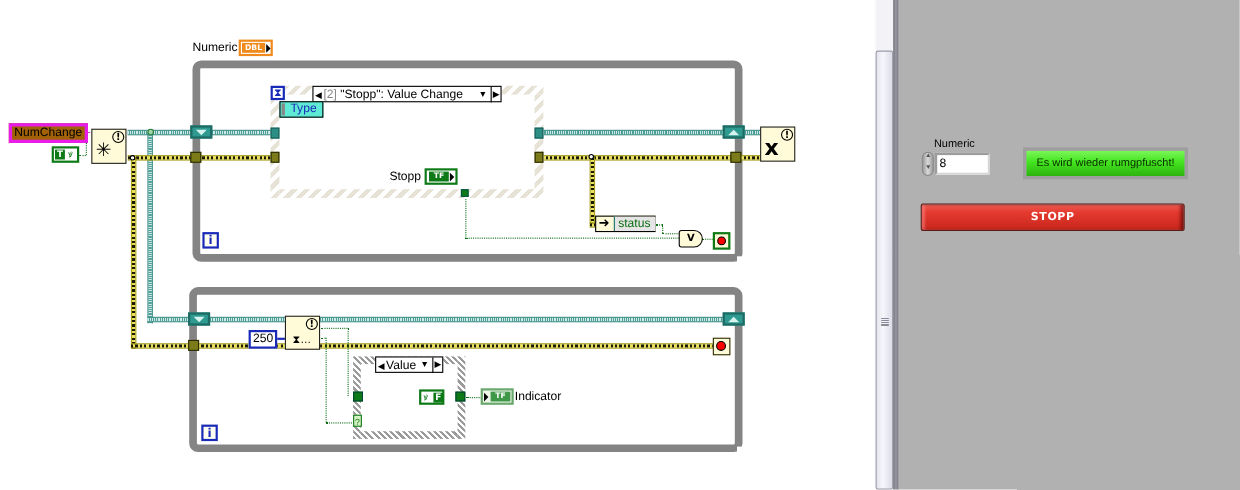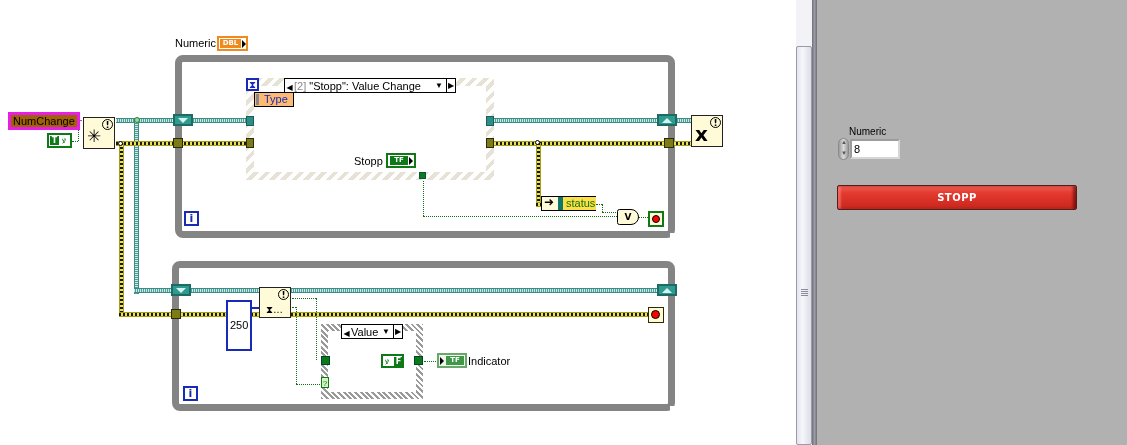--- a/index.html
+++ b/index.html
@@ -27,21 +27,21 @@
   .wire-num { height: 0; border-top: 2px solid #1a2ab8; }
 
   .tunnel-err { width: 10px; height: 10px; background: #7b7b1a; border: 1px solid #2c2c00; }
   .sr { width: 20px; height: 12px; background: #2f9a90; border: 2px solid #1e6b64; }
   .sr-left::after { content:""; position:absolute; left:3px; top:2px; border-left:5px solid transparent; border-right:5px solid transparent; border-top:5px solid #d7f3f0; }
   .sr-right::after { content:""; position:absolute; left:3px; top:2px; border-left:5px solid transparent; border-right:5px solid transparent; border-bottom:5px solid #d7f3f0; }
 
   .node { background: #fffad8; border: 1px solid #222; }
   .label { font-size: 11px; color: #000; white-space: nowrap; }
   .const-str { border: 3px solid #e81ee8; background: #a16207; font-size: 11px; padding: 0 2px; line-height: 12px; }
-  .const-num { border: 2px solid #1a2ab8; background: #fff; font-size: 11px; color: #000; line-height: 13px; padding: 17px 2px; }
+  .const-num { border: 2px solid #1a2ab8; background: #fff; font-size: 11px; color: #000; line-height: 13px; padding: 0 2px; }
   .bool-const { border: 2px solid #0e7a17; background: #fff; }
   .bool-const .box { position:absolute; top:1px; width:9px; height:9px; background:#0e7a17; color:#fff; font: bold 8px "DejaVu Sans", sans-serif; line-height:9px; text-align:center; }
   .term { border: 2px solid #0e7a17; background: #fff; }
   .event-struct { border: 8px solid; border-image: repeating-linear-gradient(135deg, #e6e2d6 0 4px, #ffffff 4px 8px) 8; background: #fff; }
   .case-struct { border: 7px solid; border-image: repeating-linear-gradient(45deg, #9a9a9a 0 2px, #ffffff 2px 4px) 7; background: #fff; }
   .selector { background: #fff; border: 1px solid #000; font-size: 11px; line-height: 14px; white-space: nowrap; }
   .selector .arr { display:inline-block; width:9px; text-align:center; font-size:8px; }
 
   
   .fp-label { font-size: 10px; color: #000; }
@@ -124,21 +124,21 @@
   <div class="abs tunnel-err" style="left:171px;top:309px;"></div>
 
   <div class="abs event-struct" style="left:246px;top:78px;width:248px;height:102px;"></div>
   <div class="abs" style="left:246px;top:78px;width:13px;height:13px;border:2px solid #1a2ab8;background:#fff;color:#1a2ab8;font-size:10px;text-align:center;line-height:10px;">⧗</div>
   <div class="abs selector" style="left:284px;top:78px;width:172px;height:15px;">
     <span class="arr">◀</span><span style="color:#888;">[2]</span>
     <span>"Stopp": Value Change</span>
     <span class="abs" style="right:12px;top:0;font-size:8px;">▼</span>
     <span class="abs arr" style="right:0;top:0;border-left:1px solid #000;">▶</span>
   </div>
-  <div class="abs" style="left:254px;top:92px;width:40px;height:15px;background:#fdba74;border:1px solid #000;font-size:11px;line-height:13px;color:#1a2ab8;text-align:right;">
+  <div class="abs" style="left:254px;top:92px;width:40px;height:15px;background:#5eead4;border:1px solid #000;font-size:11px;line-height:13px;color:#1a2ab8;text-align:right;">
     <span class="abs" style="left:1px;top:1px;width:3px;height:11px;background:#888;"></span>
     <span class="abs" style="left:9px;top:0;">Type</span>
   </div>
   <div class="abs" style="left:246px;top:116px;width:8px;height:10px;background:#2b8f86;border:1px solid #1c5f59;"></div>
   <div class="abs" style="left:486px;top:116px;width:8px;height:10px;background:#2b8f86;border:1px solid #1c5f59;"></div>
   <div class="abs" style="left:246px;top:138px;width:8px;height:10px;background:#7b7b1a;border:1px solid #2c2c00;"></div>
   <div class="abs" style="left:486px;top:138px;width:8px;height:10px;background:#7b7b1a;border:1px solid #2c2c00;"></div>
   <span class="abs label" style="left:354px;top:155px;">Stopp</span>
   <div class="abs term" style="left:386px;top:153px;width:30px;height:15px;">
     <div class="abs" style="left:2px;top:1px;width:18px;height:9px;background:#0e7a17;color:#fff;font:bold 7px 'DejaVu Sans',sans-serif;text-align:center;line-height:9px;">TF</div>
@@ -146,21 +146,21 @@
   </div>
   <div class="abs" style="left:419px;top:172px;width:7px;height:7px;background:#0e7a17;border:1px solid #054;"></div>
 
   <div class="abs node" style="left:691px;top:115px;width:32px;height:32px;">
     <span class="abs" style="left:3px;top:8px;font:bold 20px 'DejaVu Sans',sans-serif;color:#000;line-height:20px;">x</span>
     <span class="abs" style="left:18px;top:1px;width:11px;height:11px;border:1px solid #000;border-radius:50%;font:bold 9px 'DejaVu Sans',sans-serif;text-align:center;line-height:11px;">!</span>
   </div>
 
   <div class="abs" style="left:541px;top:196px;width:55px;height:15px;background:#fffad8;border:1px solid #000;">
     <span class="abs" style="left:2px;top:-2px;font-size:12px;">➜</span>
-    <span class="abs" style="left:16px;top:0;height:13px;width:38px;border-left:5px solid #0f766e;background:#fde047;font-size:11px;color:#0e6e14;line-height:13px;padding-left:3px;">status</span>
+    <span class="abs" style="left:16px;top:0;height:13px;width:38px;border-left:1px solid #0f766e;background:#e5e5e5;font-size:11px;color:#0e6e14;line-height:13px;padding-left:3px;">status</span>
   </div>
 
   <div class="abs" style="left:617px;top:209px;width:22px;height:16px;background:#fffad8;border:1px solid #000;border-radius:3px 10px 10px 3px;font:bold 9px 'DejaVu Sans',sans-serif;text-align:center;line-height:14px;">V</div>
 
   <div class="abs" style="left:648px;top:211px;width:16px;height:16px;border:2px solid #0e7a17;background:#fffad8;">
     <div class="abs" style="left:2px;top:2px;width:8px;height:8px;border-radius:50%;background:#f00;border:1px solid #000;"></div>
   </div>
 
   <span class="abs const-num" style="left:226px;top:300px;">250</span>
   <div class="abs node" style="left:259px;top:287px;width:32px;height:31px;">
@@ -201,15 +201,16 @@
 <div id="splitter" class="abs"></div>
 
 <div id="frontpanel" class="abs">
   <span class="abs fp-label" style="left:32px;top:126px;">Numeric</span>
   <div class="abs spinner" style="left:21px;top:138px;">
     <span class="abs" style="left:2px;top:0px;font-size:6px;color:#555;">▲</span>
     <span class="abs" style="left:2px;top:11px;font-size:6px;color:#555;">▼</span>
   </div>
   <div class="abs num-field" style="left:33px;top:139px;">8</div>
 
+  <div class="abs led-str" style="left:113px;top:134px;">Es wird wieder rumgpfuscht!</div>
 
   <div class="abs stop-btn" style="left:20px;top:185px;">STOPP</div>
 </div>
 
 </body></html>

